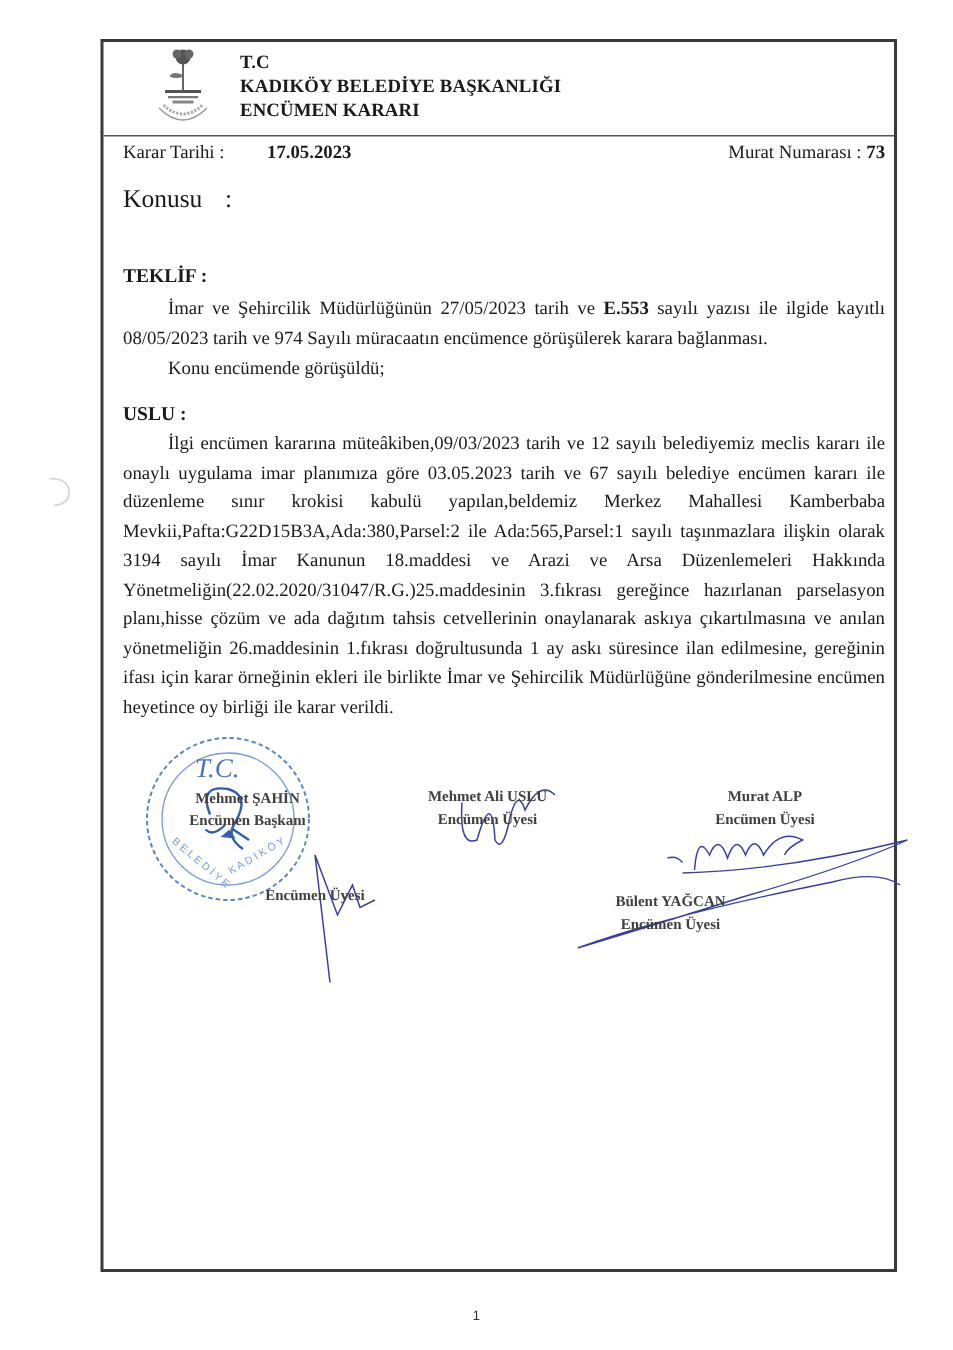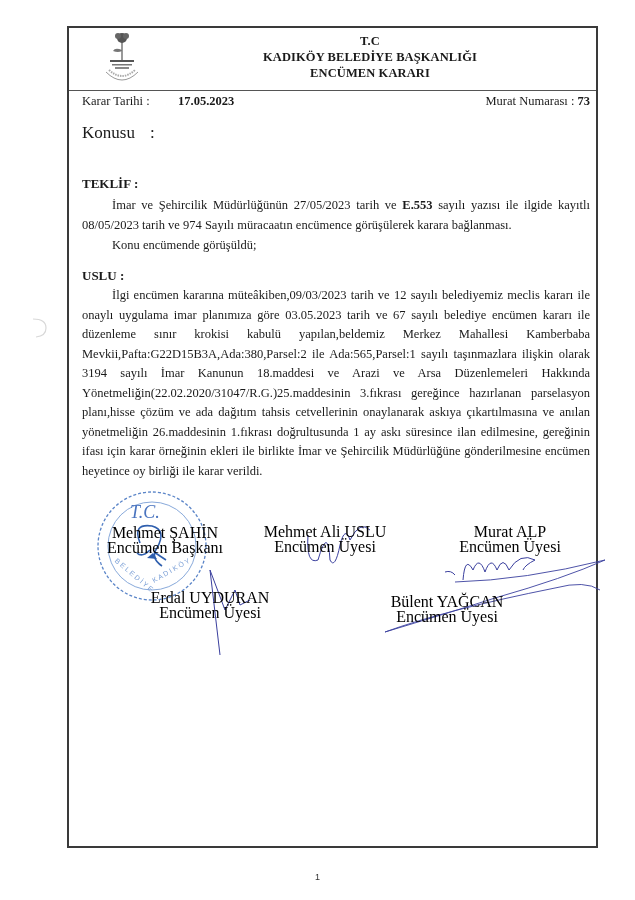--- a/index.html
+++ b/index.html
@@ -28,21 +28,21 @@
       position: absolute;
       left: 100px;
       top: 30px;
       width: 44px;
       height: 58px;
     }
     .hdr {
       position: absolute;
       left: 160px;
       width: 420px;
-      text-align: center;
+      text-align: left;
       font-weight: bold;
       font-size: 12.5px;
       letter-spacing: 0.1px;
     }
     .hdr.l1 { top: 34px; }
     .hdr.l2 { top: 50px; }
     .hdr.l3 { top: 66px; }
     .sep {
       position: absolute;
       left: 69px;
@@ -101,24 +101,24 @@
       text-align: justify;
       text-indent: 30px;
     }
     .teklif-p1 { top: 196px; }
     .teklif-p2 { top: 236px; }
     .karar-p1 { top: 286px; }
     .para b { font-weight: bold; }
     .sig {
       position: absolute;
       text-align: center;
-      font-weight: normal;
-      font-size: 16px;
+      font-weight: bold;
+      font-size: 10px;
       line-height: 15px;
-      color: #000000;
+      color: #404040;
     }
     .sig .name, .sig .role { display: block; }
     .sig1 { left: 95px; top: 525px; width: 140px; }
     .sig2 { left: 255px; top: 524px; width: 140px; }
     .sig3 { left: 440px; top: 524px; width: 140px; }
     .sig4 { left: 130px; top: 590px; width: 160px; }
     .sig5 { left: 372px; top: 594px; width: 150px; }
     .stamp {
       position: absolute;
       left: 92px;
@@ -223,21 +223,20 @@
 </div>
 <div class="sig sig2">
   <span class="name">Mehmet Ali USLU</span>
   <span class="role">Encümen Üyesi</span>
 </div>
 <div class="sig sig3">
   <span class="name">Murat ALP</span>
   <span class="role">Encümen Üyesi</span>
 </div>
 <div class="sig sig4">
-  <span class="name">Erdal UYDURAN</span>
   <span class="role">Encümen Üyesi</span>
 </div>
 <div class="sig sig5">
   <span class="name">Bülent YAĞCAN</span>
   <span class="role">Encümen Üyesi</span>
 </div>
 
 <div class="page-num">1</div>
 
 </body></html>

